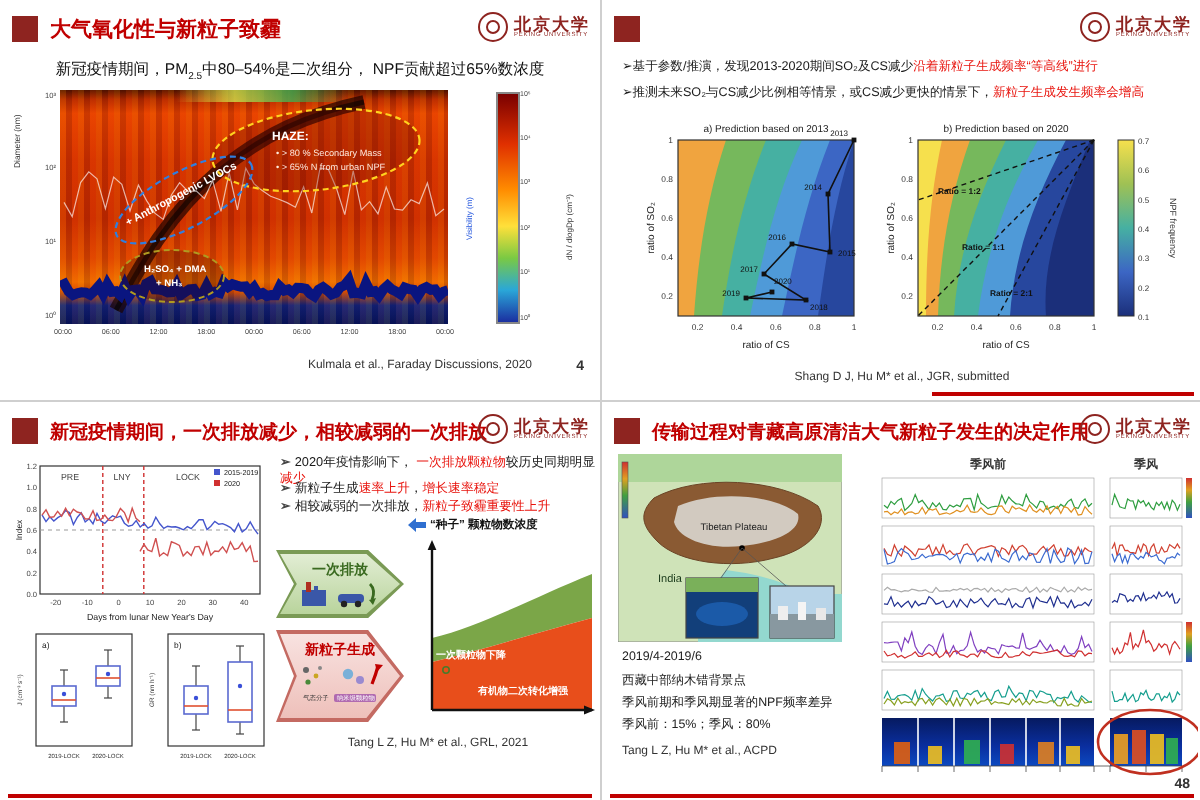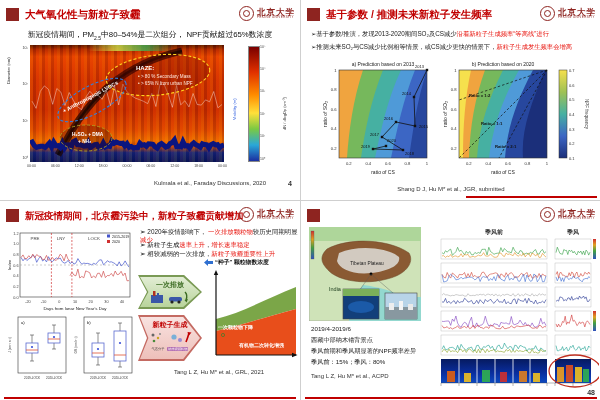--- a/index.html
+++ b/index.html
@@ -130,21 +130,20 @@
     </div>
     <div class="cblab">dN / dlogDp (cm⁻³)</div>
 
     <div class="cite" style="right:34px;top:180px">Kulmala et al., Faraday Discussions, 2020</div>
     <div class="pageno" style="right:8px;top:180px">4</div>
   </div>
 
   <div class="slide">
     <div class="shead">
       <div class="sq"></div>
-      <div class="stitle">基于参数 / 推测未来新粒子发生频率</div>
       <div class="logo">
         <div class="lg-circle"></div>
         <div class="lg-txt">
           <span class="lg-cn">北京大学</span>
           <span class="lg-en">PEKING UNIVERSITY</span>
         </div>
       </div>
     </div>
 
     <div class="bul2" style="top:30px">
@@ -259,21 +258,21 @@
       <text x="284" y="58" font-size="4.5" fill="#333" text-anchor="middle" transform="rotate(90 284 58)">NPF frequency</text>
     </svg>
 
     <div class="cite" style="left:0;right:0;top:186px;text-align:center">Shang D J, Hu M* et al., JGR, submitted</div>
     <div class="redline" style="left:55%;right:4px"></div>
   </div>
 
   <div class="slide">
     <div class="shead">
       <div class="sq"></div>
-      <div class="stitle small">新冠疫情期间，北京霾污染中，新粒子致霾贡献增加</div>
+      <div class="stitle small">新冠疫情期间，一次排放减少，相较减弱的一次排放</div>
       <div class="logo">
         <div class="lg-circle"></div>
         <div class="lg-txt">
           <span class="lg-cn">北京大学</span>
           <span class="lg-en">PEKING UNIVERSITY</span>
         </div>
       </div>
     </div>
 
     <svg width="132" height="88" viewBox="0 0 132 88" style="position:absolute;left:4px;top:26px">
@@ -421,20 +420,21 @@
       <text x="33" y="78" font-size="5" fill="#fff" font-weight="bold">有机物二次转化增强</text>
     </svg>
 
     <div class="cite" style="left:140px;width:158px;top:168px;text-align:center">Tang L Z, Hu M* et al., GRL, 2021</div>
     <div class="redline" style="left:4px;right:4px"></div>
   </div>
 
   <div class="slide">
     <div class="shead">
       <div class="sq"></div>
+      <div class="stitle small">传输过程对青藏高原清洁大气新粒子发生的决定作用</div>
       <div class="logo">
         <div class="lg-circle"></div>
         <div class="lg-txt">
           <span class="lg-cn">北京大学</span>
           <span class="lg-en">PEKING UNIVERSITY</span>
         </div>
       </div>
     </div>
 
     <svg width="112" height="94" viewBox="0 0 112 94" style="position:absolute;left:8px;top:26px">

